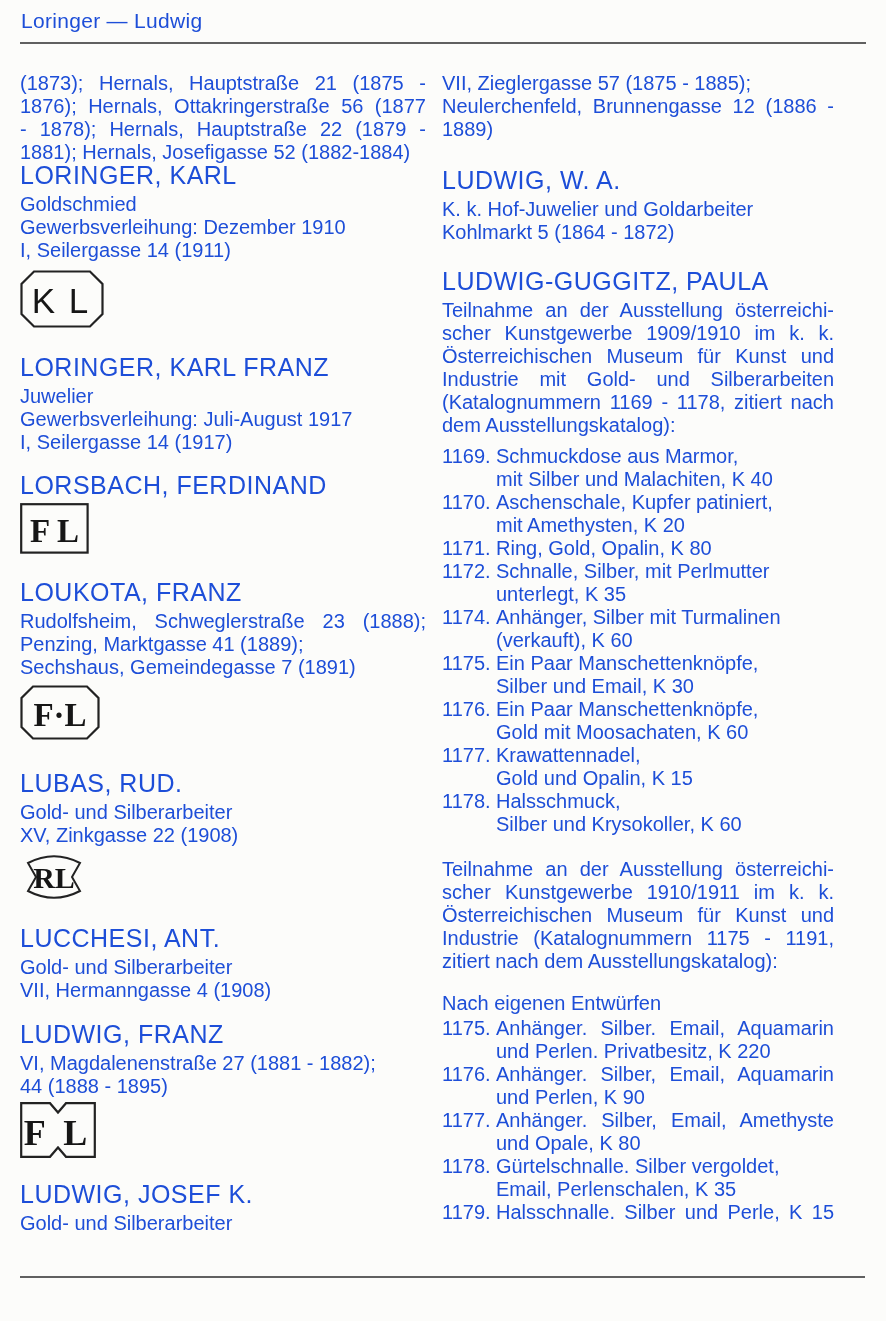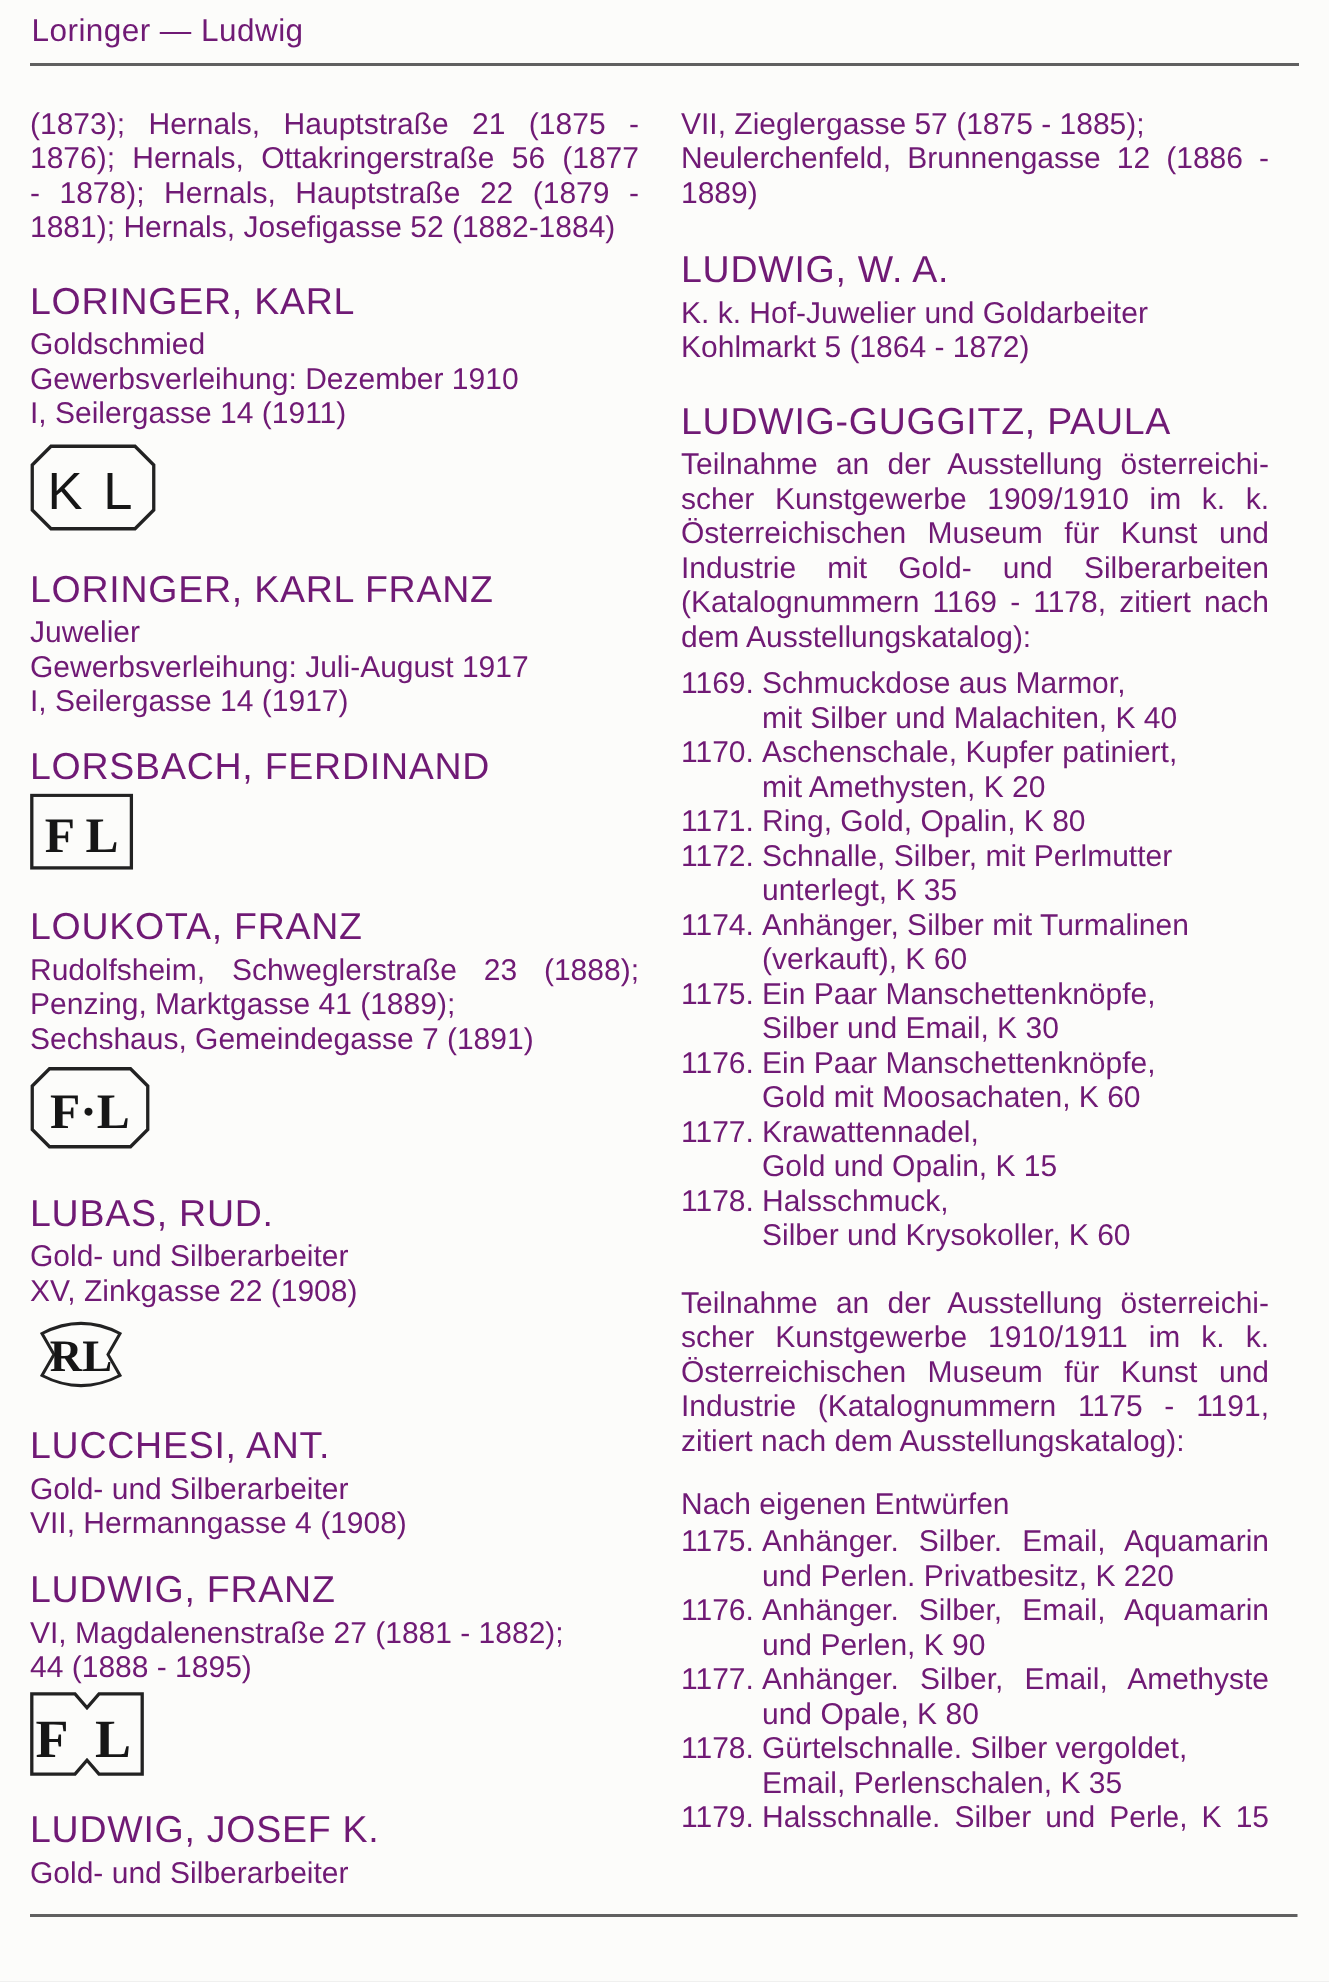--- a/index.html
+++ b/index.html
@@ -1,39 +1,39 @@
 <!DOCTYPE html>
 <html><head>
 <meta charset="utf-8">
 <style>
   html,body { margin:0; padding:0; background:#e8e8e6; }
   .page {
     position:relative; width:886px; height:1321px; margin:0 auto;
-    background:#fcfcfa; color:#701a75;
+    background:#fcfcfa; color:#1d4ed8;
     font-family:"Liberation Sans", sans-serif;
     overflow:hidden;
   }
   .running-header {
     position:absolute; top:9px; left:21px;
     font-size:21px; letter-spacing:0.3px;
   }
   .header-rule {
     position:absolute; top:42px; left:20px; width:846px; height:2px;
     background:#606060;
   }
   .footer-rule {
     position:absolute; top:1276px; left:20px; width:845px; height:2px;
     background:#606060;
   }
   .page-number {
     position:absolute; top:1359px; left:21px; font-size:20px;
   }
   .columns {
     position:absolute; top:72px; left:20px;
-    display:flex; gap:28px;justify-content:center;
+    display:flex; gap:16px;justify-content:center;
   }
   .col { font-size:20px; line-height:23px; }
   .col-left  { width:406px; }
   .col-right { width:392px; }
   .line { min-height:23px; }
   .j { text-align:justify; text-align-last:justify; }
   .entry { margin:0; }
   .entry-name {
     font-size:25px; font-weight:normal; letter-spacing:0.5px;
     margin:0 0 6px 0; line-height:23px;
@@ -59,21 +59,21 @@
 
     <div class="col col-left">
 
       <div class="para">
         <div class="line j">(1873); Hernals, Hauptstraße 21 (1875 -</div>
         <div class="line j">1876); Hernals, Ottakringerstraße 56 (1877</div>
         <div class="line j">- 1878); Hernals, Hauptstraße 22 (1879 -</div>
         <div class="line">1881); Hernals, Josefigasse 52 (1882-1884)</div>
       </div>
 
-      <section class="entry" style="margin-top:26px">
+      <section class="entry" style="">
         <h3 class="entry-name">LORINGER, KARL</h3>
         <div class="line">Goldschmied</div>
         <div class="line">Gewerbsverleihung: Dezember 1910</div>
         <div class="line">I, Seilergasse 14 (1911)</div>
         <svg class="mark" width="84" height="58" viewBox="0 0 84 58" style="margin-top:8px">
           <path d="M14 1.5 H70 L82.5 14 V44 L70 56.5 H14 L1.5 44 V14 Z" fill="none" stroke="#222" stroke-width="2.2"></path>
           <text x="41" y="43" text-anchor="middle" font-size="35" letter-spacing="2" font-family="Liberation Sans, DejaVu Sans, sans-serif">K L</text>
         </svg>
       </section>
 

